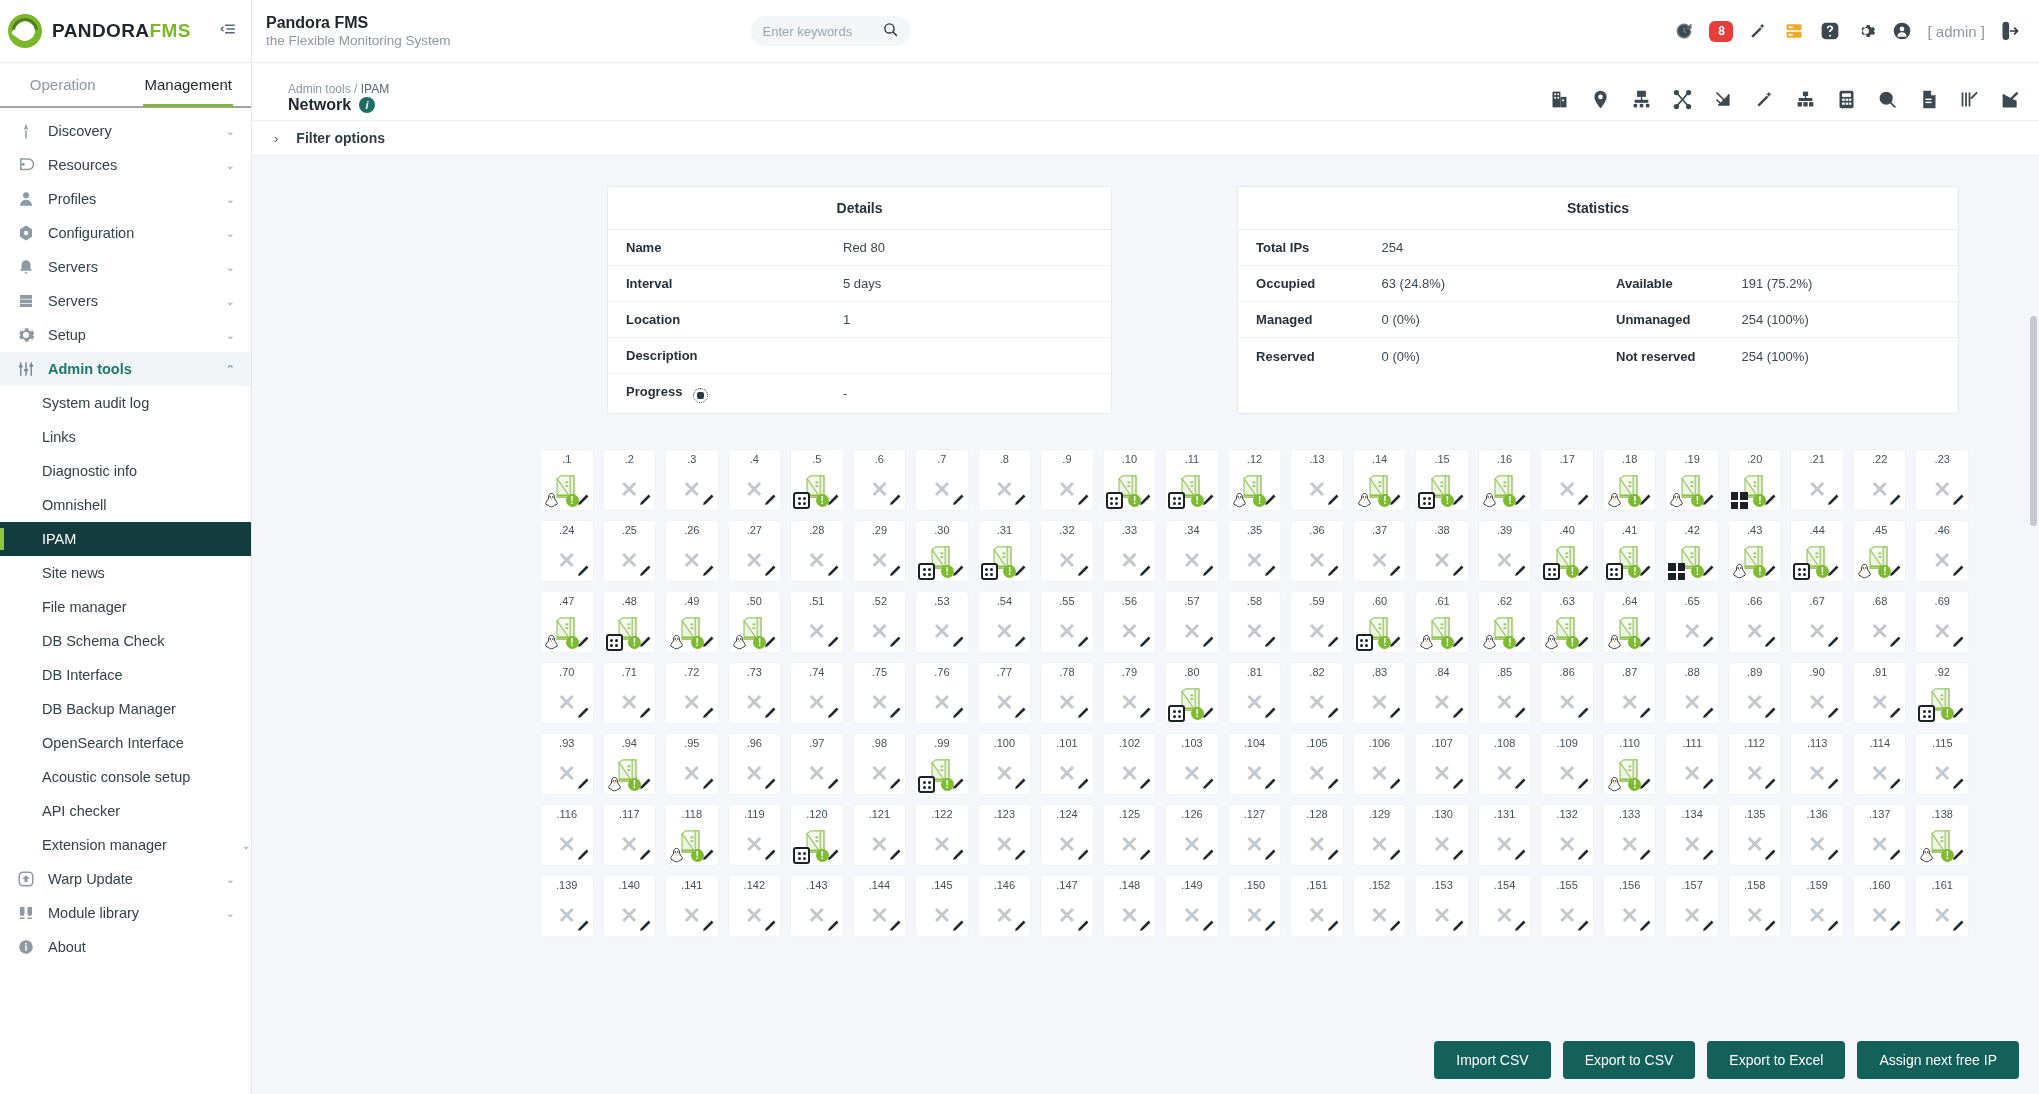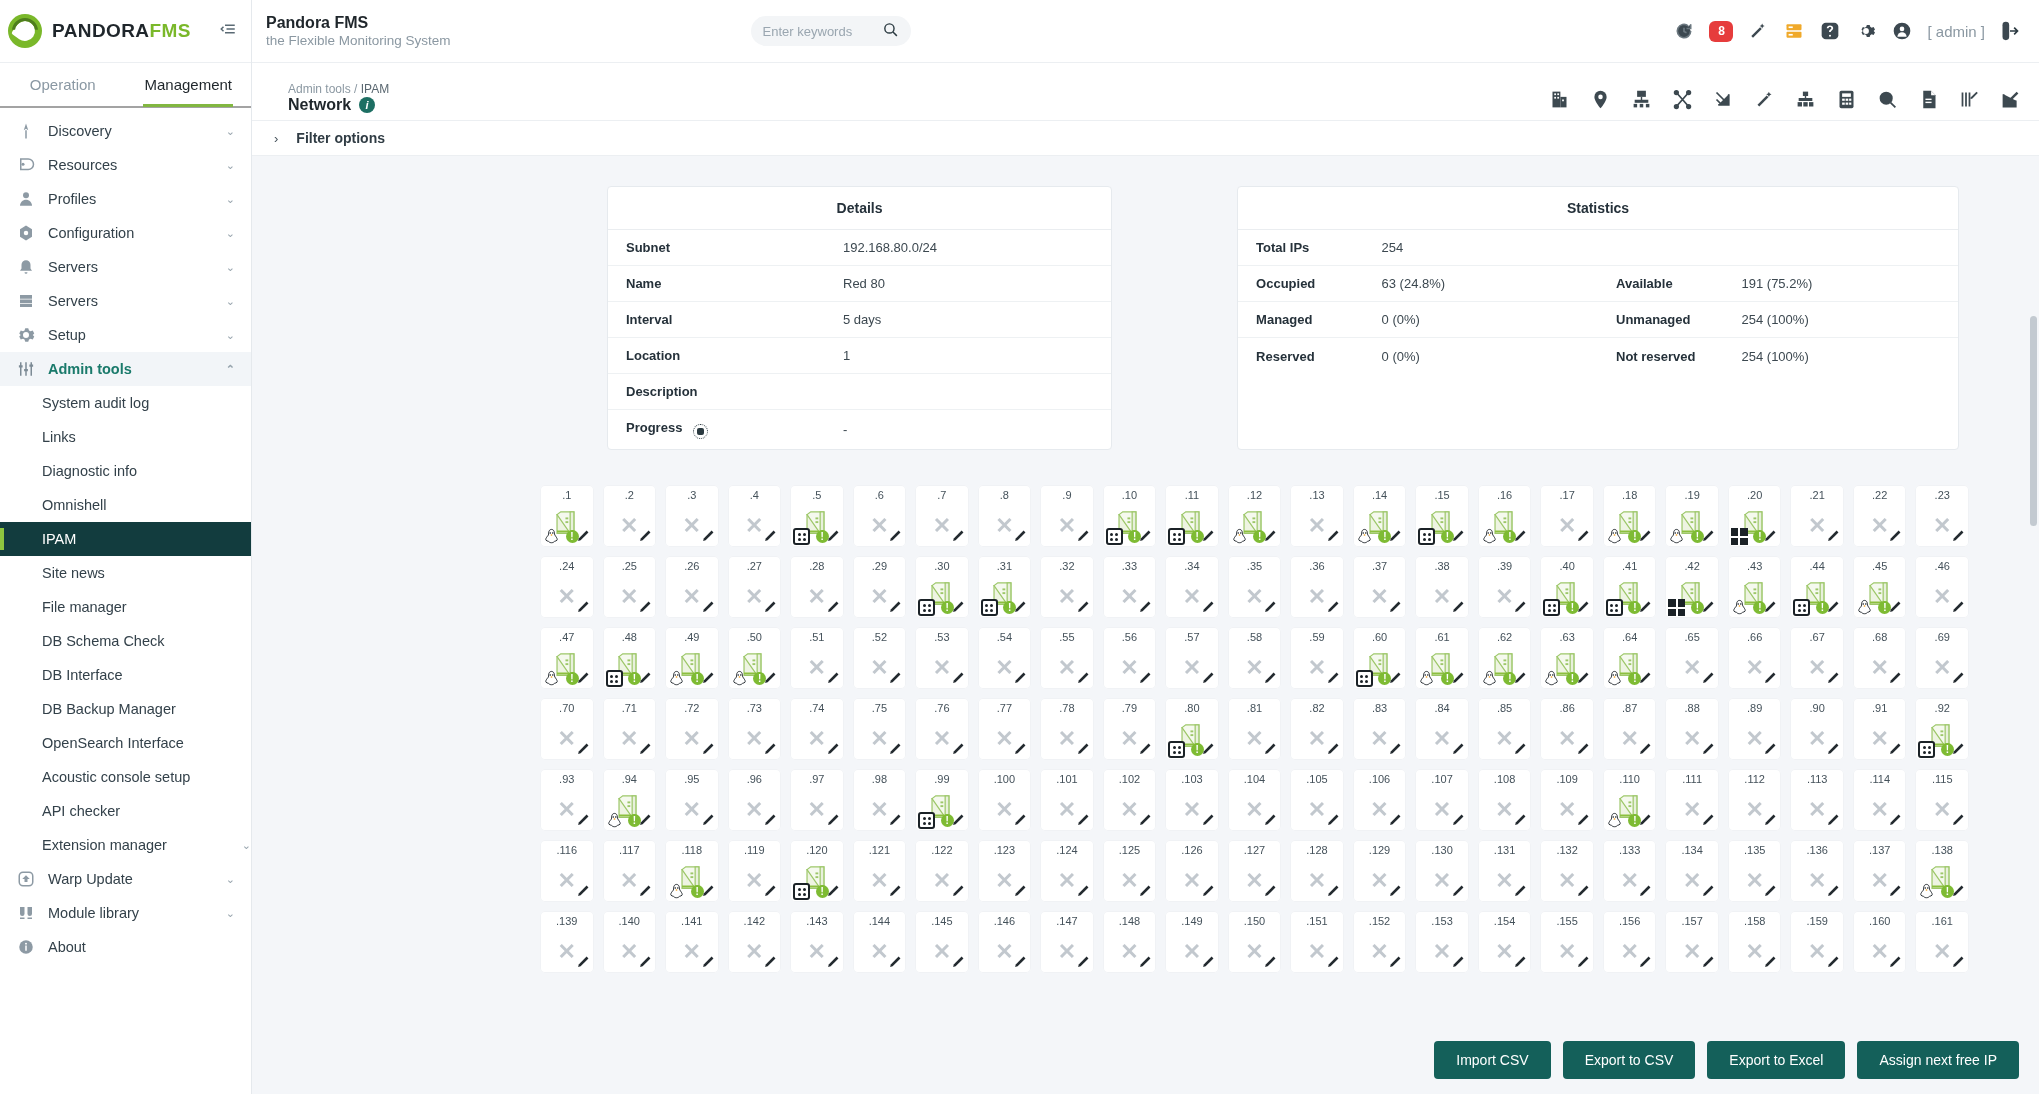--- a/index.html
+++ b/index.html
@@ -556,24 +556,20 @@
       <span class="filter-chev">›</span>
       <span class="filter-label">Filter options</span>
     </div>
 
     <div class="content">
 
       <div class="tables-row">
 
         <div class="card details">
           <div class="card-head">Details</div>
-          <div class="row">
-            <div class="cell-k">Subnet</div>
-            <div class="cell-v">192.168.80.0/24</div>
-          </div>
           <div class="row">
             <div class="cell-k">Name</div>
             <div class="cell-v">Red 80</div>
           </div>
           <div class="row">
             <div class="cell-k">Interval</div>
             <div class="cell-v">5 days</div>
           </div>
           <div class="row">
             <div class="cell-k">Location</div>

